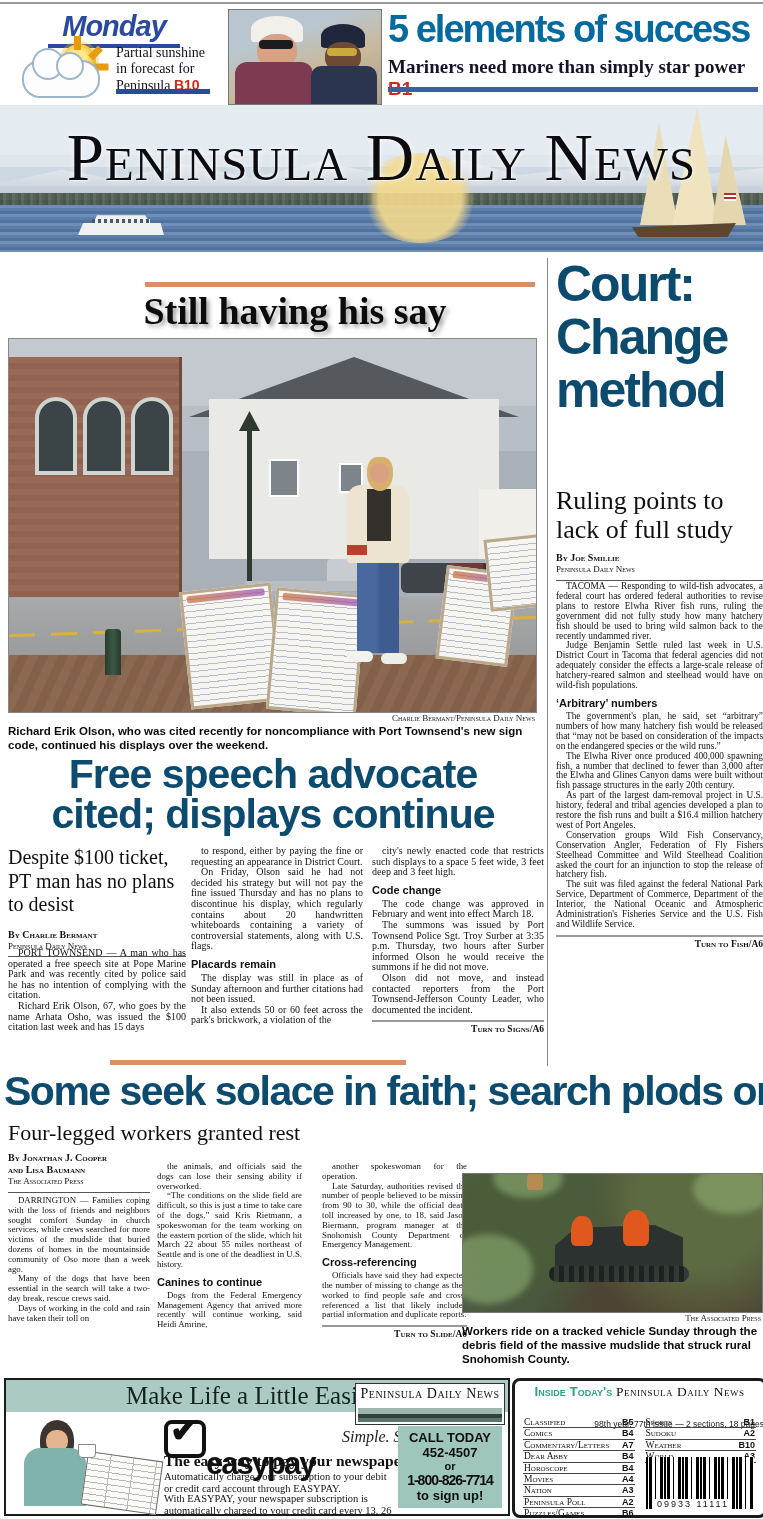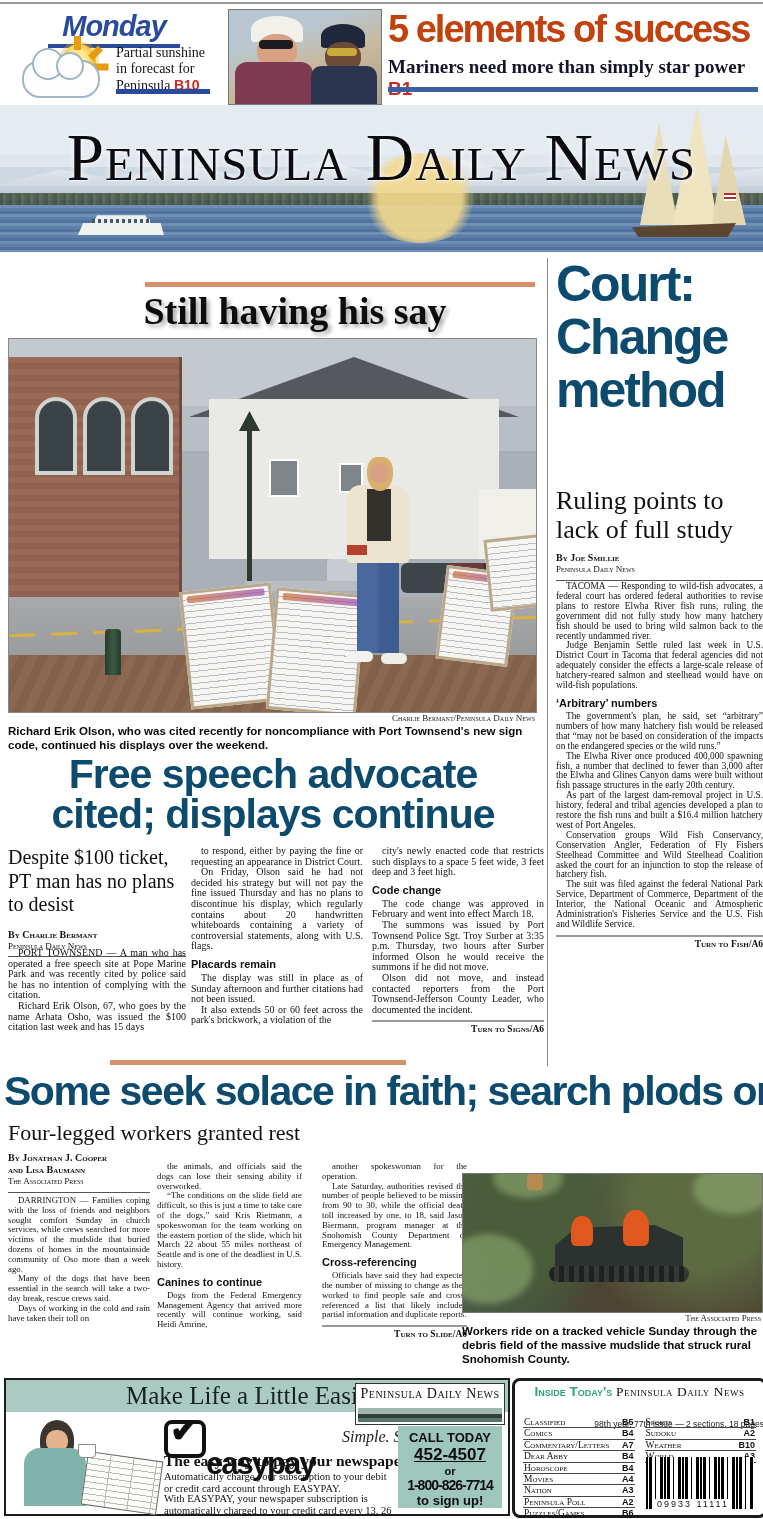--- a/index.html
+++ b/index.html
@@ -28,21 +28,21 @@
   .mariners-photo{left:228px;top:9px;width:152px;height:94px;background:linear-gradient(160deg,#b9c6cf 0 30%,#c9b89a 60%,#a9a089 100%);overflow:hidden;border:1px solid #777;}
   .mp-man1-cap{position:absolute;left:22px;top:6px;width:52px;height:26px;background:#f2f0ea;border-radius:50% 50% 10% 10%;}
   .mp-man1-face{position:absolute;left:28px;top:24px;width:40px;height:34px;background:#d9a183;border-radius:45%;}
   .mp-man1-glass{position:absolute;left:30px;top:30px;width:34px;height:9px;background:#1c1c20;border-radius:4px;}
   .mp-man1-shirt{position:absolute;left:6px;top:52px;width:78px;height:42px;background:#7e3a50;border-radius:12px 12px 0 0;}
   .mp-man2-cap{position:absolute;left:92px;top:14px;width:44px;height:24px;background:#20263c;border-radius:50% 50% 10% 10%;}
   .mp-man2-face{position:absolute;left:96px;top:32px;width:36px;height:30px;background:#6d4a35;border-radius:45%;}
   .mp-man2-glass{position:absolute;left:98px;top:38px;width:30px;height:8px;background:#caa93d;border-radius:4px;}
   .mp-man2-jkt{position:absolute;left:82px;top:56px;width:66px;height:38px;background:#2c3550;border-radius:10px 10px 0 0;}
   .teaser-h{left:388px;top:8px;width:372px;font-family:"Liberation Sans",sans-serif;font-weight:bold;
-            font-size:38px;color:#c2410c;letter-spacing:-2px;white-space:nowrap;}
+            font-size:38px;color:#0369a1;letter-spacing:-2px;white-space:nowrap;}
   .teaser-sub{left:388px;top:56px;width:372px;font-size:19px;font-weight:bold;color:#141428;}
   .teaser-ref{color:#cc2a1e;font-family:"Liberation Sans",sans-serif;}
   .teaser-bar{left:388px;top:87px;width:370px;height:5px;background:#3a5fa5;}
   
   .masthead{left:0;top:105px;width:763px;height:147px;overflow:hidden;
      background:linear-gradient(180deg,#e4ebf1 0 34%,#dfe6ec 34% 42%,#cdd8e2 42% 55%,#aebfcd 55% 60%,#55606a 60% 64%,#7d98bb 64% 72%,#5b7ca6 72% 86%,#3e5c86 86% 100%);}
   .mh-mountains{position:absolute;left:0;top:40px;width:763px;height:55px;
      background:linear-gradient(180deg,rgba(255,255,255,.9),rgba(190,200,212,.8));
      clip-path:polygon(0 70%,8% 45%,15% 62%,24% 35%,33% 60%,42% 30%,52% 58%,60% 25%,68% 55%,78% 38%,88% 60%,100% 42%,100% 100%,0 100%);}
   .mh-trees{position:absolute;left:0;top:88px;width:763px;height:14px;background:repeating-linear-gradient(90deg,#3c4a3c 0 3px,#51604d 3px 6px,#46523f 6px 9px);opacity:.85;}
@@ -145,21 +145,21 @@
      background-image:repeating-linear-gradient(180deg,transparent 0 5px,#b9b9b9 5px 6px),repeating-linear-gradient(90deg,transparent 0 22px,#b9b9b9 22px 23px);}
   .ad-check{position:absolute;left:158px;top:40px;width:34px;height:30px;border:4px solid #111;border-radius:8px;}
   .ad-check:after{content:"✔";position:absolute;left:2px;top:-14px;font-size:34px;font-weight:bold;color:#111;}
   .ad-logo{position:absolute;left:200px;top:38px;font-family:"Liberation Sans",sans-serif;font-weight:bold;font-size:31px;letter-spacing:-2px;color:#111;margin-top:28px;}
   .ad-slogan{position:absolute;left:336px;top:48px;font-style:italic;font-size:16px;color:#222;}
   .ad-lead{position:absolute;left:158px;top:72px;width:300px;font-weight:bold;font-size:15.5px;}
   .ad-body{position:absolute;font-size:10.5px;line-height:1.18;width:228px;color:#111;}
   .ad-call{position:absolute;right:6px;top:46px;width:104px;height:82px;background:#9fc6bd;text-align:center;
      font-family:"Liberation Sans",sans-serif;font-weight:bold;color:#0d0d0d;}
   .ad-call .l1{font-size:13px;padding-top:4px;}
-  .ad-call .l2{font-size:17px;text-decoration:underline;}
+  .ad-call .l2{font-size:13px;}
   .ad-call .l3{font-size:11px;}
   .ad-call .l4{font-size:14px;letter-spacing:-1px;}
   .ad-call .l5{font-size:13px;}
   
   .idx{left:512px;top:1378px;width:249px;height:134px;border:3px solid #1a1a1a;border-radius:8px;background:#fff;}
   .idx-title{text-align:center;padding-top:3px;font-size:13.5px;white-space:nowrap;}
   .idx-accent{color:#2fa183;font-family:"Liberation Sans",sans-serif;font-weight:bold;font-variant:small-caps;}
   .idx-rest{font-variant:small-caps;letter-spacing:.5px;color:#0d0d0d;}
   .idx-sub{text-align:right;font-family:"Liberation Sans",sans-serif;font-size:8.5px;color:#222;margin-top:19px;}
   .idx-cols{position:absolute;left:8px;top:36px;right:8px;display:flex;gap:10px;}

